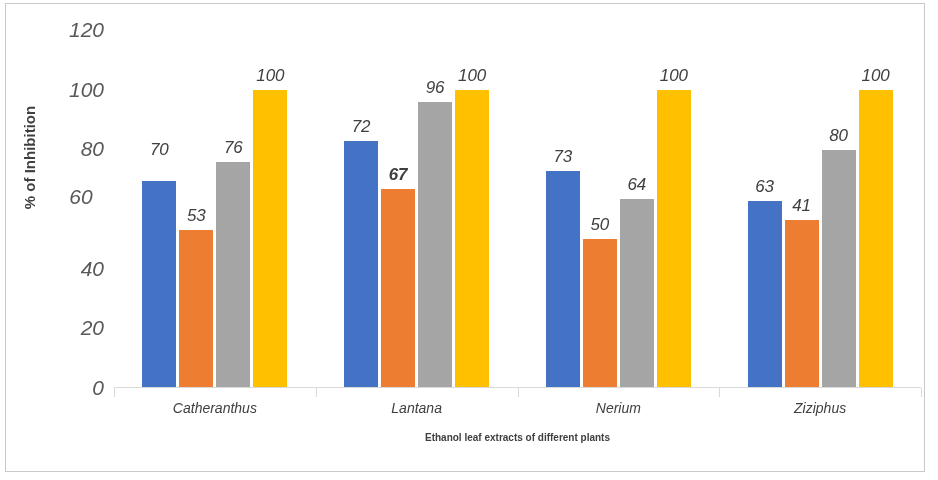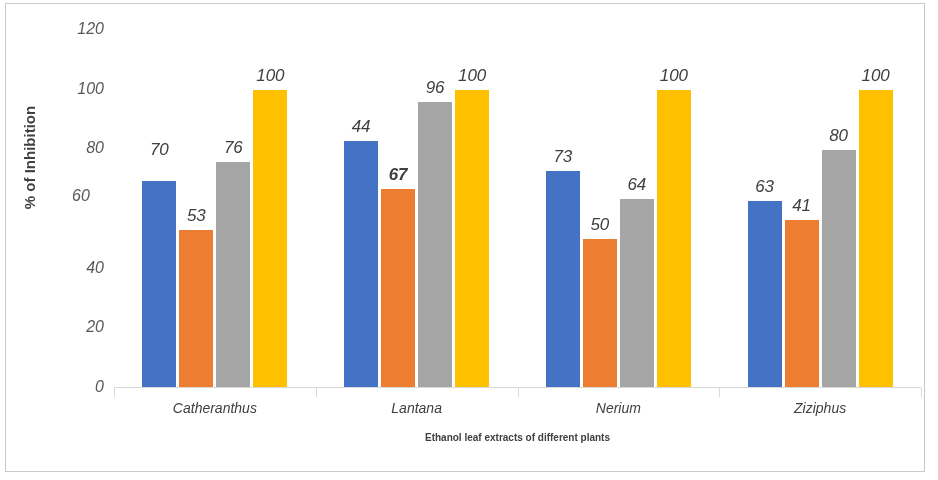--- a/index.html
+++ b/index.html
@@ -51,21 +51,21 @@
     width: 1px;
     height: 9px;
     background: #d9d9d9;
   }
   
   .y-tick-label {
     position: absolute;
     right: 0;
     width: 46px;
     text-align: right;
-    font-size: 16px;
+    font-size: 21px;
     font-style: italic;
     color: #595959;
     line-height: 1;
     transform: translateY(-50%);
     white-space: nowrap;
   }
   #y-ticks {
     position: absolute;
     left: 50px;
     top: 0;
@@ -173,21 +173,21 @@
             <div class="bar-value" style="bottom: 231.242px;">76</div>
           </div>
           <div class="bar-wrap">
             <div class="bar" style="height: 296.842px; background: rgb(255, 192, 0);"></div>
             <div class="bar-value" style="bottom: 302.842px;">100</div>
           </div>
         </div>
         <div class="bar-group" style="left: 201.75px; width: 201.75px;">
           <div class="bar-wrap">
             <div class="bar" style="height: 246.125px; background: rgb(68, 114, 196);"></div>
-            <div class="bar-value" style="bottom: 252.125px;">44</div>
+            <div class="bar-value" style="bottom: 252.125px;">72</div>
           </div>
           <div class="bar-wrap">
             <div class="bar" style="height: 198.392px; background: rgb(237, 125, 49);"></div>
             <div class="bar-value" style="bottom: 204.392px; font-weight: bold;">67</div>
           </div>
           <div class="bar-wrap">
             <div class="bar" style="height: 284.908px; background: rgb(165, 165, 165);"></div>
             <div class="bar-value" style="bottom: 290.908px;">96</div>
           </div>
           <div class="bar-wrap">

